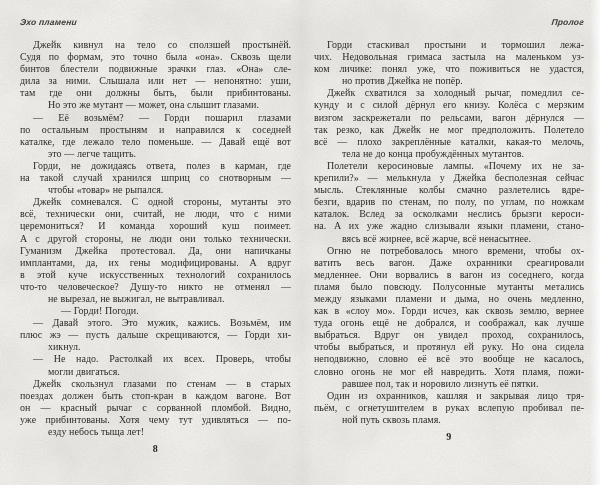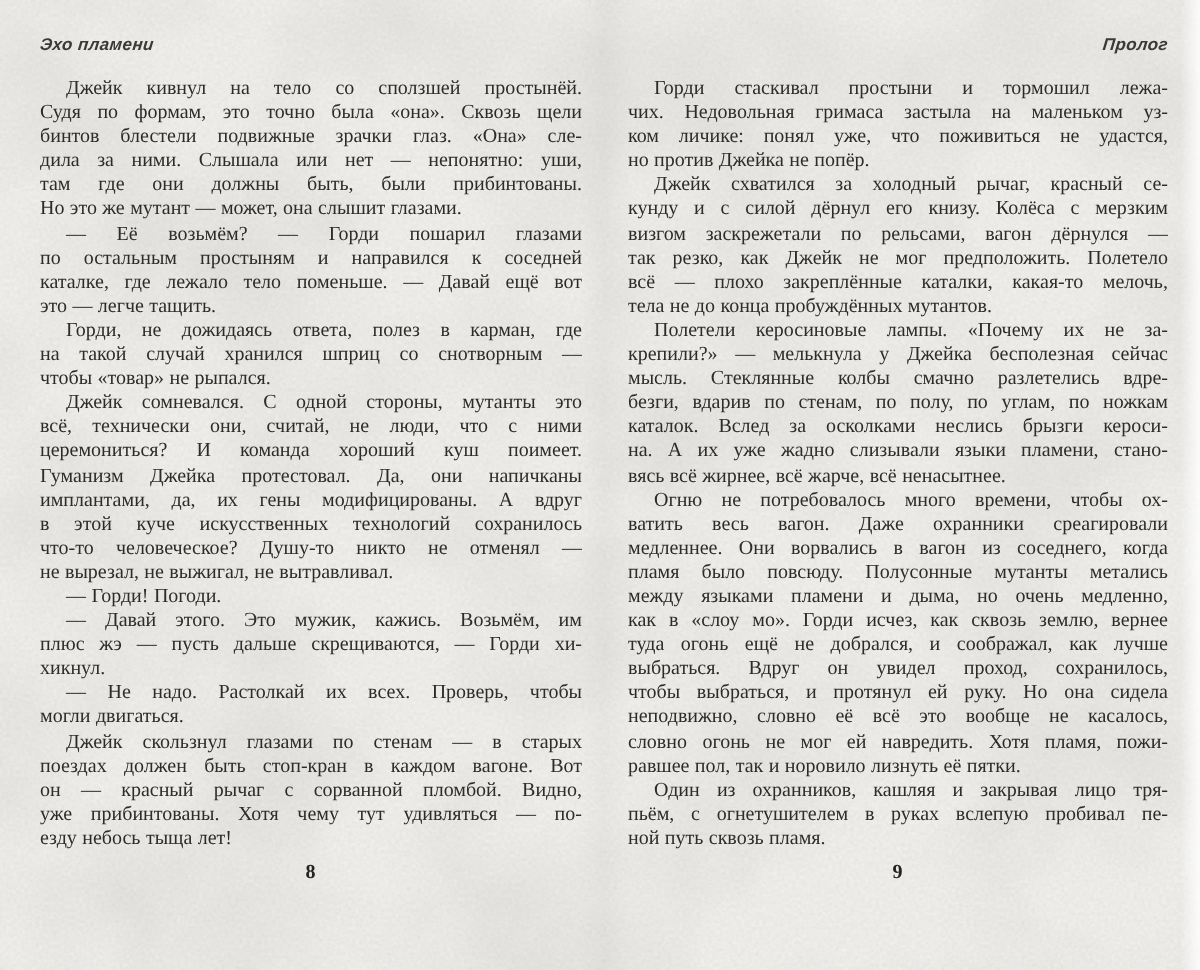--- a/index.html
+++ b/index.html
@@ -52,21 +52,21 @@
   }
   .para { margin: 0; }
   .line {
     text-align: justify;
     text-align-last: justify;
     height: 12.1px;
     overflow: hidden;
     white-space: normal;
     word-spacing: 0.2px;
   }
-  .line.last { text-align-last: left; }
+  .line.last { text-align-last: left; margin-left: 28px; }
   .para .line:first-child { text-indent: 13px; }
   .page-number {
     margin-top: 5px;
     text-align: center;
     font-size: 10px;
     font-weight: bold;
     color: #262421;
     letter-spacing: 0.5px;
   }
 </style>
@@ -110,20 +110,21 @@
         </div>
         <div class="para">
           <div class="line">Горди, не дожидаясь ответа, полез в карман, где</div>
           <div class="line">на такой случай хранился шприц со снотворным —</div>
           <div class="line last">чтобы «товар» не рыпался.</div>
         </div>
         <div class="para">
           <div class="line">Джейк сомневался. С одной стороны, мутанты это</div>
           <div class="line">всё, технически они, считай, не люди, что с ними</div>
           <div class="line">церемониться? И команда хороший куш поимеет.</div>
+          <div class="line">А с другой стороны, не люди они только технически.</div>
           <div class="line">Гуманизм Джейка протестовал. Да, они напичканы</div>
           <div class="line">имплантами, да, их гены модифицированы. А вдруг</div>
           <div class="line">в этой куче искусственных технологий сохранилось</div>
           <div class="line">что-то человеческое? Душу-то никто не отменял —</div>
           <div class="line last">не вырезал, не выжигал, не вытравливал.</div>
         </div>
         <div class="para">
           <div class="line last">— Горди! Погоди.</div>
         </div>
         <div class="para">
@@ -149,21 +150,21 @@
   <div class="page page-right">
     <div class="running-head">Пролог</div>
     <div class="page-text" id="right-text">
         <div class="para">
           <div class="line">Горди стаскивал простыни и тормошил лежа-</div>
           <div class="line">чих. Недовольная гримаса застыла на маленьком уз-</div>
           <div class="line">ком личике: понял уже, что поживиться не удастся,</div>
           <div class="line last">но против Джейка не попёр.</div>
         </div>
         <div class="para">
-          <div class="line">Джейк схватился за холодный рычаг, красный се-</div>
+          <div class="line">Джейк схватился за холодный рычаг, помедлил се-</div>
           <div class="line">кунду и с силой дёрнул его книзу. Колёса с мерзким</div>
           <div class="line">визгом заскрежетали по рельсами, вагон дёрнулся —</div>
           <div class="line">так резко, как Джейк не мог предположить. Полетело</div>
           <div class="line">всё — плохо закреплённые каталки, какая-то мелочь,</div>
           <div class="line last">тела не до конца пробуждённых мутантов.</div>
         </div>
         <div class="para">
           <div class="line">Полетели керосиновые лампы. «Почему их не за-</div>
           <div class="line">крепили?» — мелькнула у Джейка бесполезная сейчас</div>
           <div class="line">мысль. Стеклянные колбы смачно разлетелись вдре-</div>

